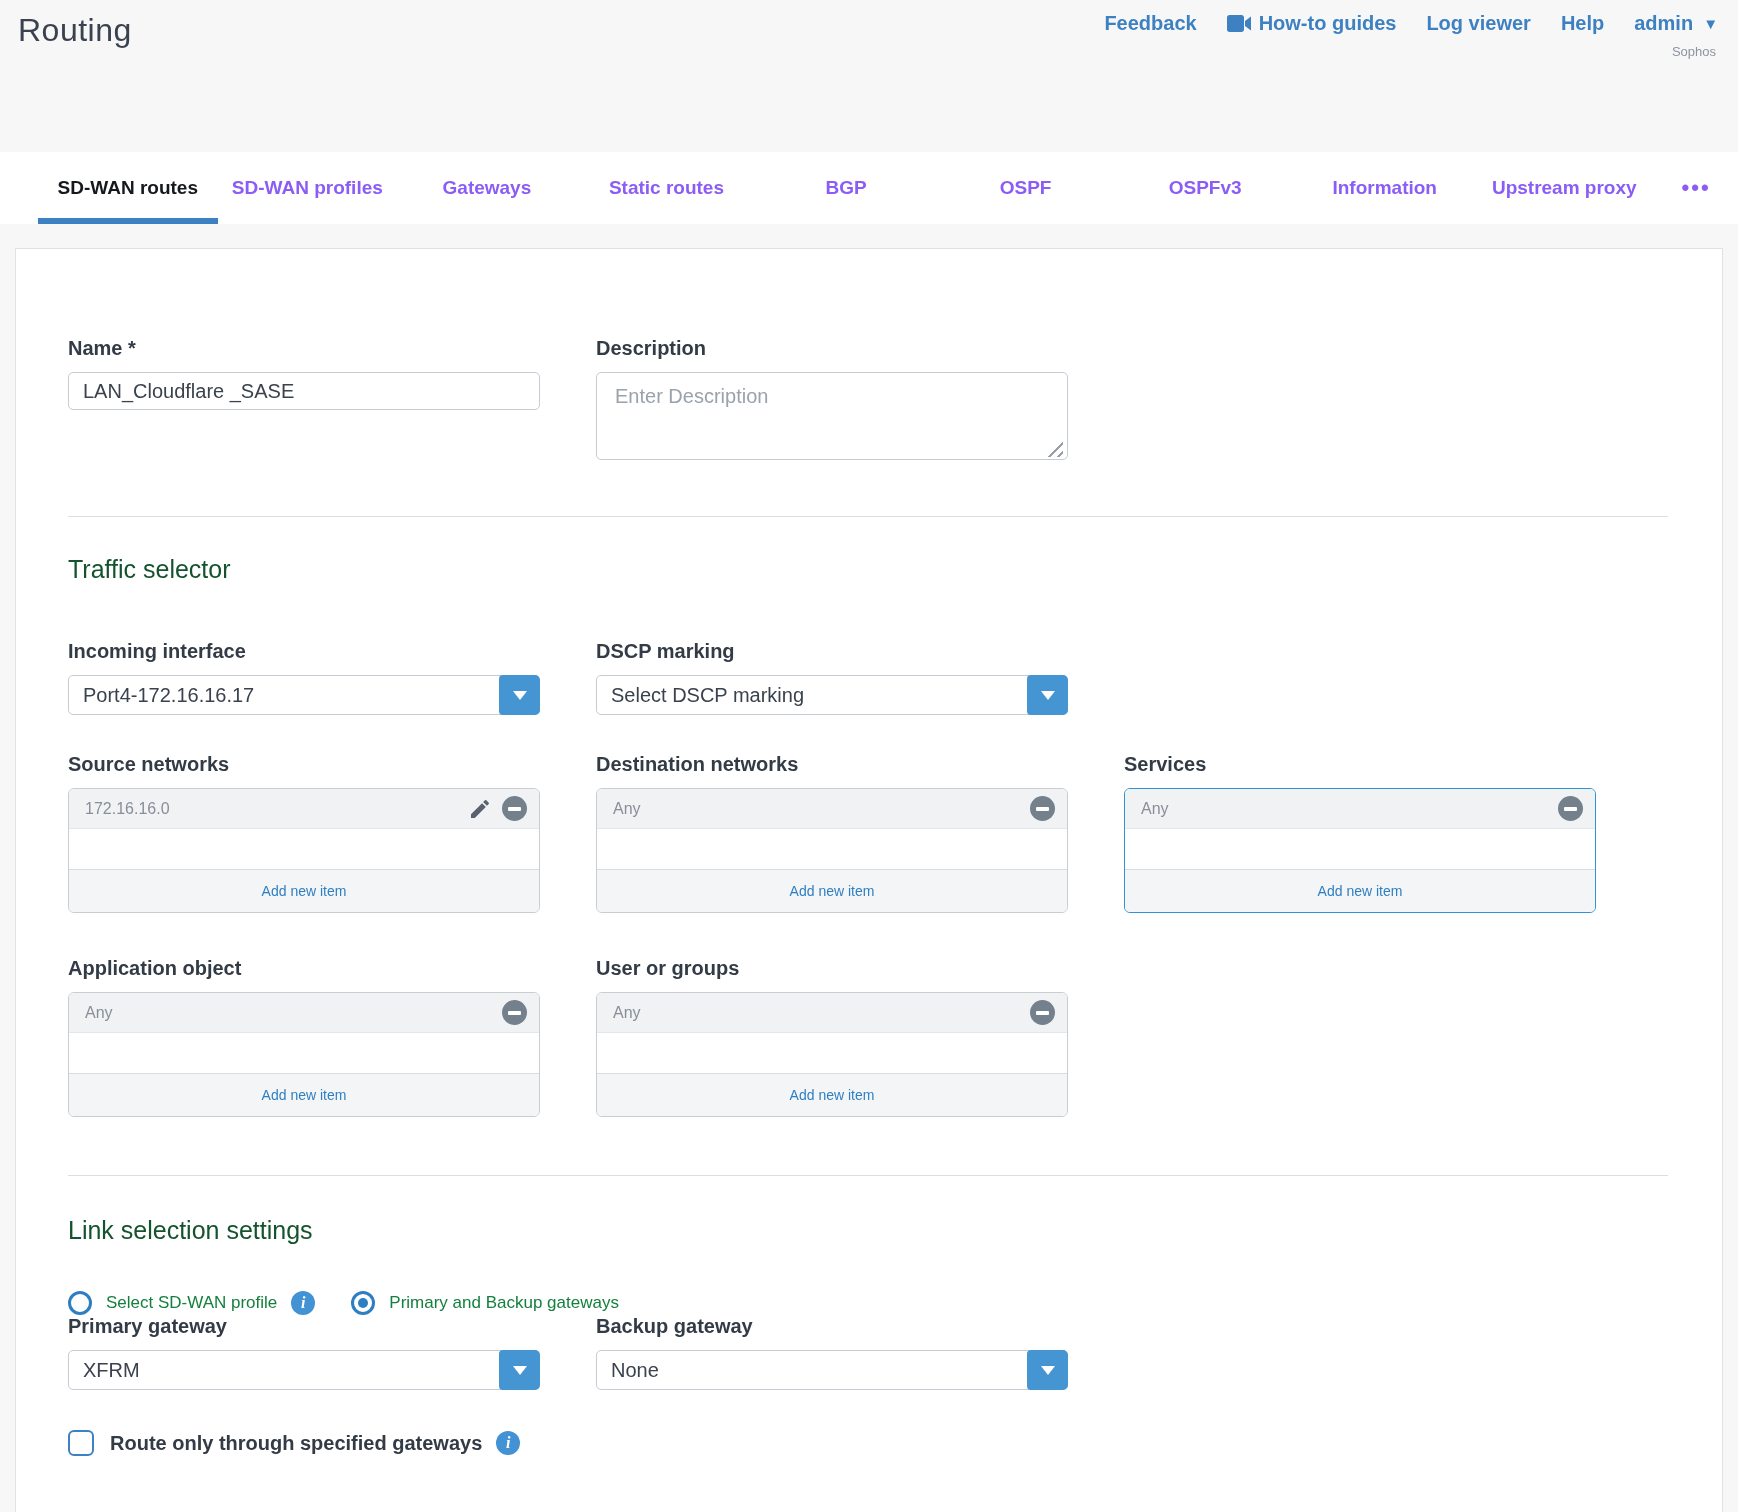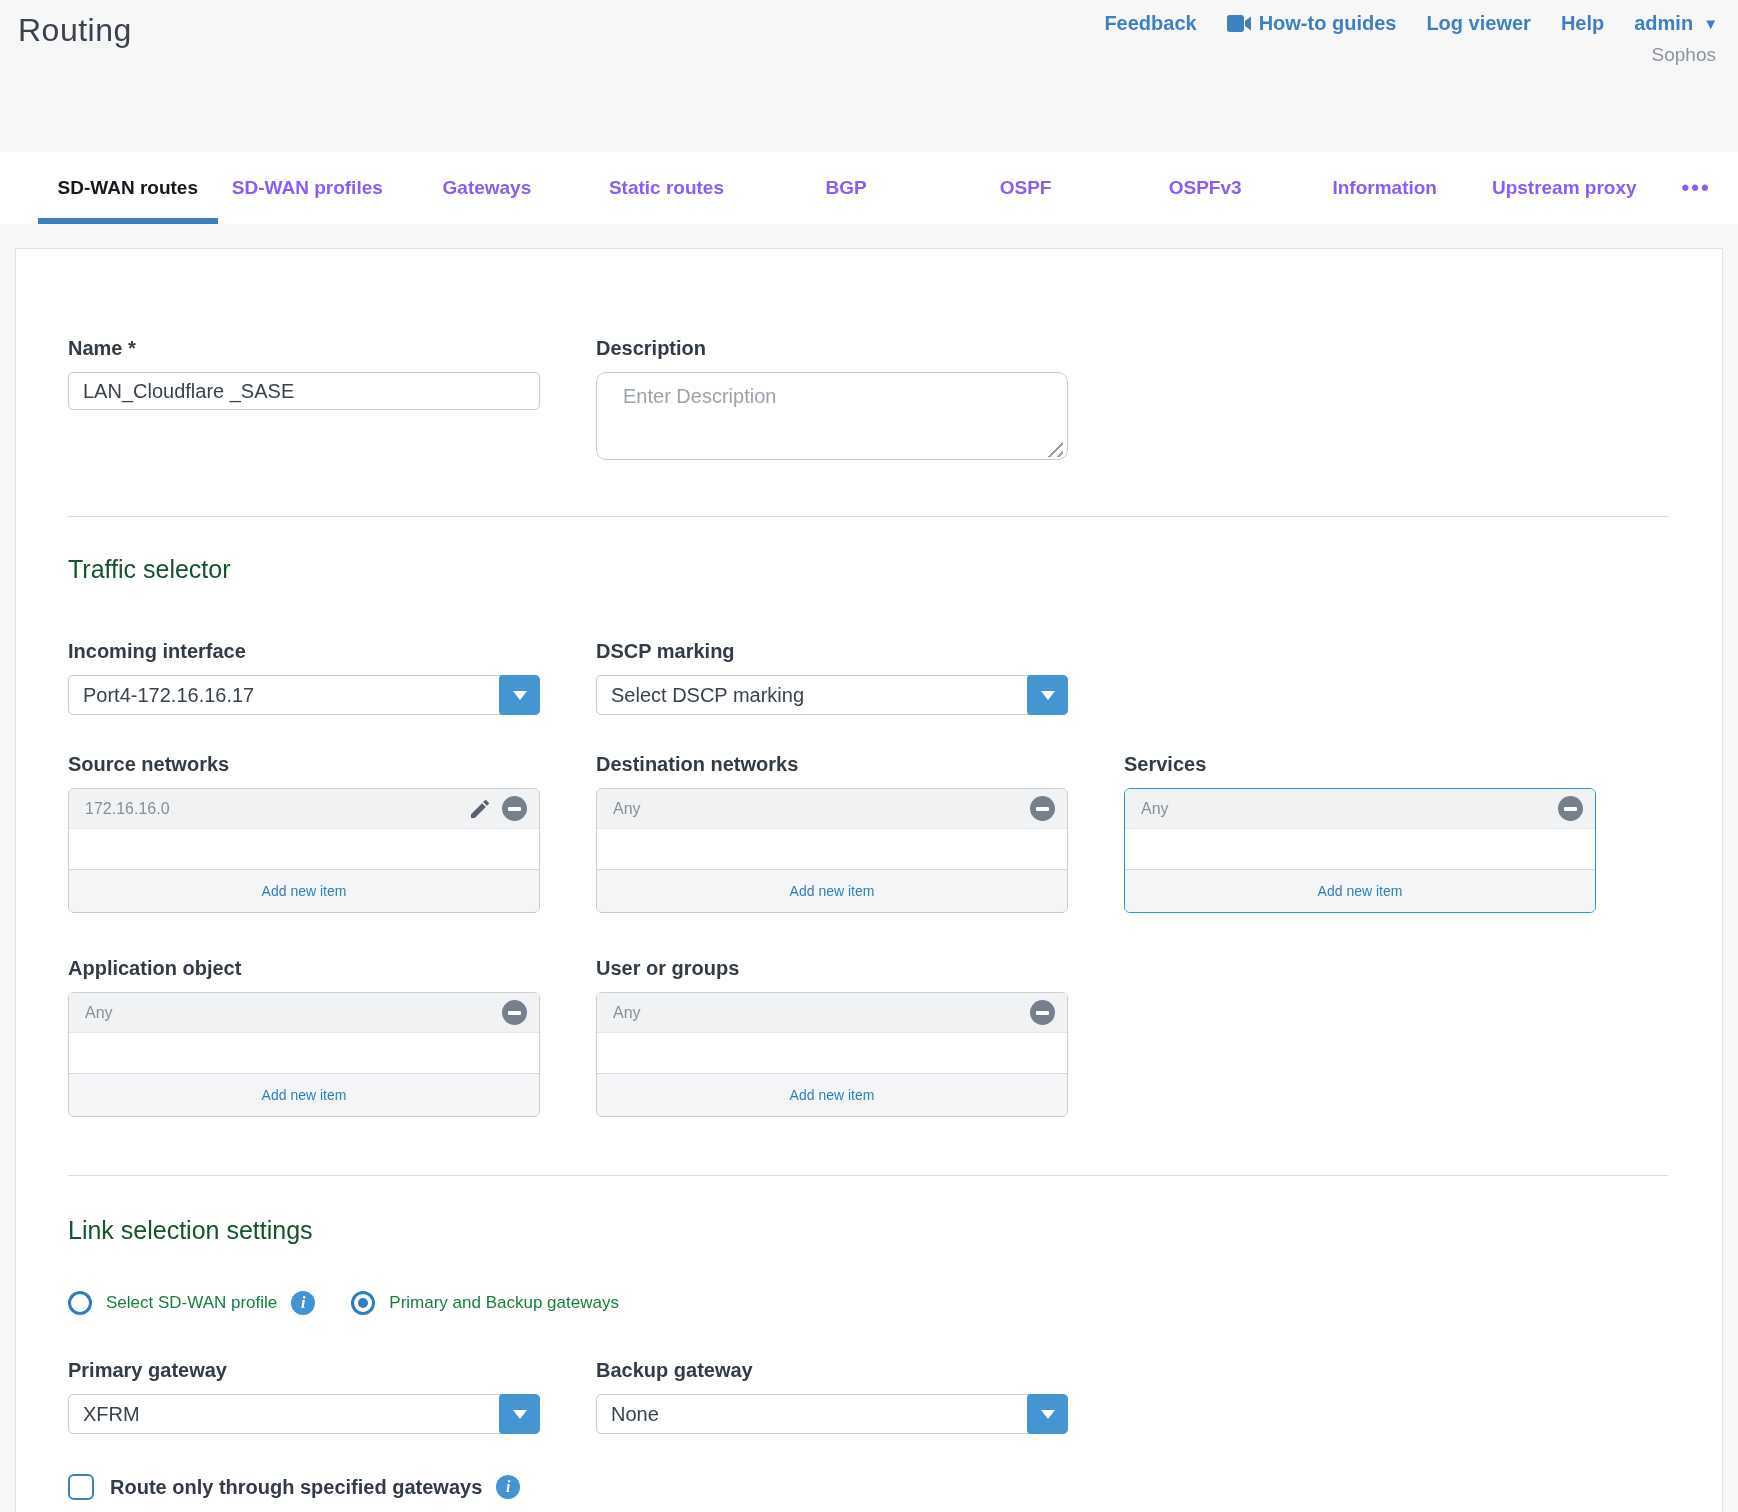--- a/index.html
+++ b/index.html
@@ -20,21 +20,21 @@
   .header-links {
     position: absolute; right: 20px; top: 12px;
     display: flex; align-items: center; gap: 30px;
     font-size: 20px; color: #3d81c2;
   }
   .header-link { display: flex; align-items: center; gap: 8px; cursor: pointer; font-weight: bold; }
   .video-icon svg { display: block; }
   .caret-down { font-size: 15px; color: #3d81c2; margin-left: 2px; }
   .brand {
     position: absolute; right: 22px; top: 44px;
-    font-size: 19px; color: #8d959e;
+    font-size: 13px; color: #8d959e;
   }
 
   
   .tab-bar { display: flex; background: #ffffff; height: 72px; width: 100%; padding-left: 38px; }
   .tab {
     flex: 1 1 0; display: flex; align-items: center; justify-content: center;
     font-size: 19px; font-weight: 700; color: #8b5cf6;
     position: relative; cursor: pointer; white-space: nowrap;
   }
   .tab.active { color: #15181c; }
@@ -63,23 +63,23 @@
   .text-input {
     width: 100%; height: 38px;
     border: 1px solid #c6ccd3; border-radius: 5px;
     font-family: "Liberation Sans", sans-serif;
     font-size: 20px; color: #3a424d; padding: 0 14px;
     background: #fff; outline: none;
   }
   .textarea-wrap { position: relative; width: 472px; }
   textarea.text-area {
     width: 100%; height: 88px; resize: none;
-    border: 1px solid #c6ccd3; border-radius: 10px;
+    border: 1px solid #c6ccd3; border-radius: 5px;
     font-family: "Liberation Sans", sans-serif;
-    font-size: 20px; color: #3a424d; padding: 12px 26px;
+    font-size: 20px; color: #3a424d; padding: 12px 18px;
     outline: none;
   }
   textarea.text-area::placeholder { color: #9aa2ac; }
   .resize-handle {
     position: absolute; right: 5px; bottom: 7px; width: 16px; height: 16px;
     background: repeating-linear-gradient(135deg, #9aa0a8 0 2px, transparent 2px 6px);
     clip-path: polygon(100% 0, 100% 100%, 0 100%);
     pointer-events: none;
   }
 
@@ -163,21 +163,21 @@
     font-size: 16px; display: inline-flex; align-items: center; justify-content: center;
     margin-left: 14px; cursor: pointer; flex: 0 0 auto;
   }
   .checkbox-row { display: flex; align-items: center; margin-top: 40px; }
   .checkbox {
     width: 26px; height: 26px; border: 2.5px solid #3d81c2; border-radius: 6px;
     background: #fff; margin-right: 16px; cursor: pointer; flex: 0 0 auto;
   }
   .checkbox-label { font-size: 20px; font-weight: 700; color: #333b46; }
 
-  .gateway-row { margin-top: 44px; }
+  .gateway-row { }
 </style>
 </head>
 <body>
 
 <div class="top-header">
   <div class="page-title">Routing</div>
 
   <div class="header-links">
     <span class="header-link">
       <span>Feedback</span>

